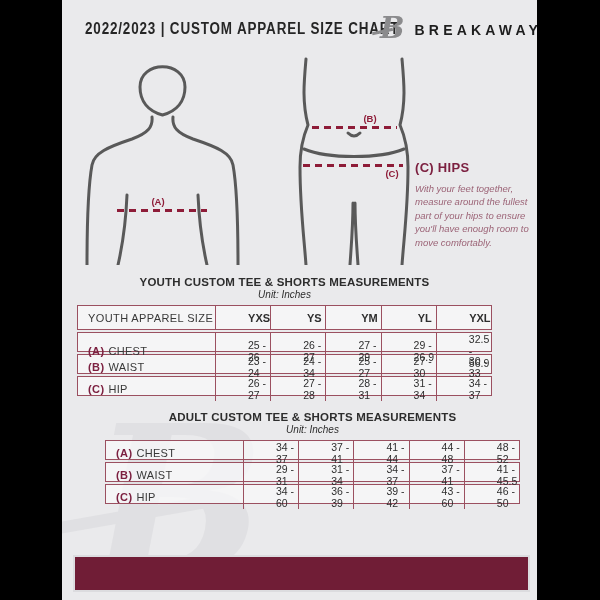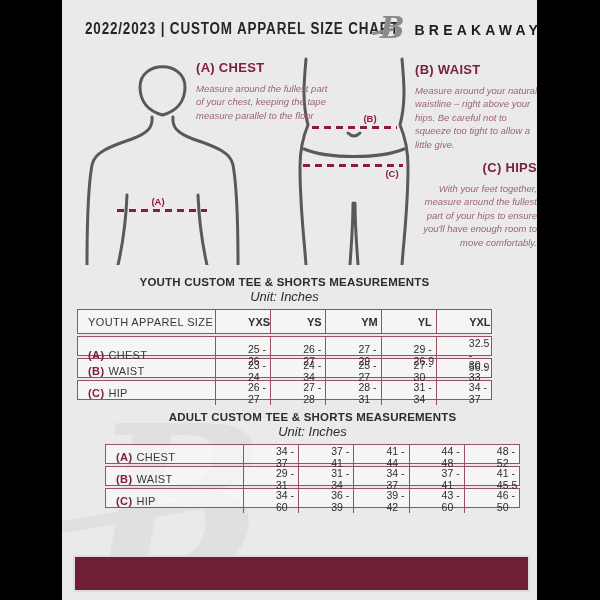--- a/index.html
+++ b/index.html
@@ -38,21 +38,21 @@
     font-size:9.5px;font-weight:bold;color:var(--dash);}
 
   
   .guide{position:absolute;z-index:1;}
   .guide h3{font-size:13px;font-weight:bold;color:var(--accent);letter-spacing:.3px;margin-bottom:7px;}
   .guide p{font-size:9.5px;font-style:italic;line-height:1.42;color:var(--mauve);}
 
   
   .tablesec{position:absolute;left:0;width:445px;z-index:1;}
   .tablesec h2{text-align:center;font-size:11.5px;font-weight:bold;letter-spacing:.2px;color:var(--ink);}
-  .unit{text-align:center;font-size:13px;font-style:italic;color:var(--ink);margin-top:1px;}
+  .unit{text-align:center;font-size:10px;font-style:italic;color:var(--ink);margin-top:1px;}
   .table{width:415px;margin:5px auto 0;}
   .trow{display:grid;grid-template-columns:137px repeat(5,1fr);height:20px;
     border:1px solid var(--table-border);background:var(--cell-bg);margin-bottom:2px;}
   .trow.thead{height:25px;}
   .cell{display:flex;align-items:center;justify-content:center;height:100%;
     border-left:1px solid var(--table-border);font-size:10.5px;color:#2e2e2e;padding-left:32px;}
   .cell.lab{justify-content:flex-start;padding-left:10px;border-left:none;
     font-size:10.5px;letter-spacing:.4px;color:#383838;}
   .thead .cell{font-weight:bold;font-size:11px;text-align:right;}
   .thead .cell.lab{font-weight:normal;}
@@ -96,29 +96,21 @@
 
     <div class="dash-line" style="left:55px;top:209px;width:90px;"></div>
     <div class="marker" style="left:76px;top:196px;">(A)</div>
 
     <div class="dash-line" style="left:250px;top:126px;width:85px;"></div>
     <div class="marker" style="left:288px;top:113px;">(B)</div>
 
     <div class="dash-line" style="left:241px;top:164px;width:100px;"></div>
     <div class="marker" style="left:310px;top:168px;">(C)</div>
 
-    <div class="guide" style="left:134px;top:60px;width:136px;">
-      <h3>(A) CHEST</h3>
-      <p>Measure around the fullest part of your chest, keeping the tape measure parallel to the floor</p>
-    </div>
-    <div class="guide" style="left:353px;top:62px;width:122px;">
-      <h3>(B) WAIST</h3>
-      <p>Measure around your natural waistline – right above your hips. Be careful not to squeeze too tight to allow a little give.</p>
-    </div>
-    <div class="guide" style="left:353px;top:160px;width:122px;text-align:right;">
+    <div class="guide" style="left:353px;top:160px;width:122px;">
       <h3>(C) HIPS</h3>
       <p>With your feet together, measure around the fullest part of your hips to ensure you'll have enough room to move comfortably.</p>
     </div>
 
     <section class="tablesec" style="top:276px;">
       <h2>YOUTH CUSTOM TEE &amp; SHORTS MEASUREMENTS</h2>
       <div class="unit">Unit: Inches</div>
       <div class="table">
         <div class="trow thead">
           <div class="cell lab">YOUTH APPAREL SIZE</div>

